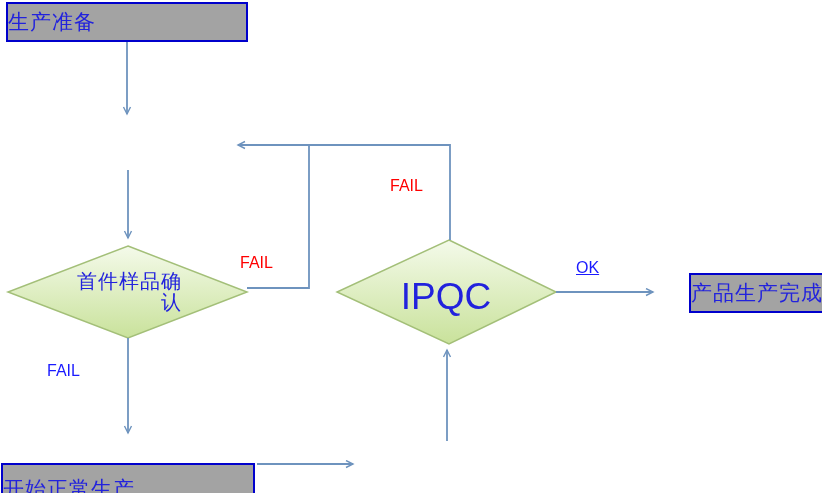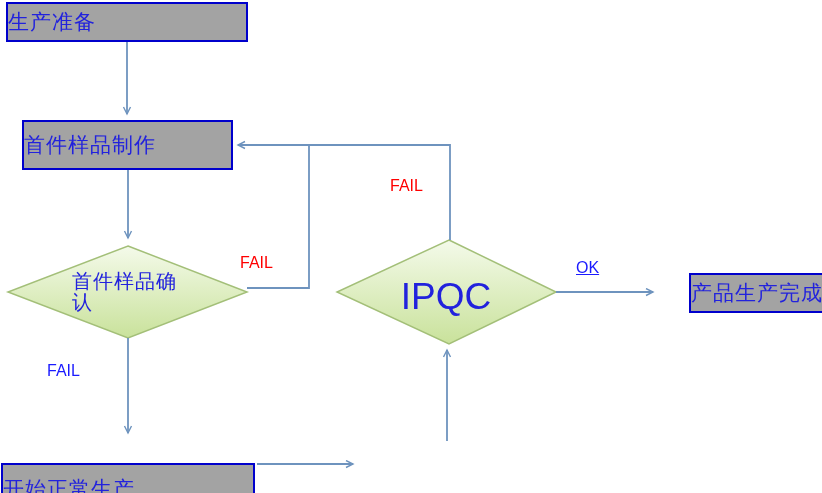--- a/index.html
+++ b/index.html
@@ -10,21 +10,21 @@
   .layer{position:absolute;left:0;top:0;}
   .box{
     position:absolute;box-sizing:border-box;
     border:2px solid var(--box-border,#0000cc);background:#a3a3a3;
     display:flex;align-items:center;
     color:var(--box-text,#2222dd);
     font-family:"Liberation Serif","DejaVu Serif",serif;
     font-size:21px;letter-spacing:1px;
   }
   .dtext{
-    position:absolute;color:var(--box-text,#2222dd);text-align:left;
+    position:absolute;color:var(--box-text,#2222dd);text-align:right;
     font-family:"Liberation Serif","DejaVu Serif",serif;
     font-size:20px;line-height:21px;letter-spacing:1px;
   }
   .ipqc-label{
     position:absolute;color:var(--box-text,#2222dd);text-align:center;
     font-family:Liberation Sans, sans-serif;font-size:37px;
   }
   .elabel{position:absolute;font-size:16px;font-family:"Liberation Sans",sans-serif;}
   .fail{color:var(--fail-color,#ff0000);}
   .blue{color:var(--label-blue,#1a1aff);}
@@ -59,23 +59,20 @@
       <polyline points="247,288 309,288 309,146"></polyline>
 
       <polyline points="450,240 450,145 238,145" marker-end="url(#arrow)"></polyline>
     </g>
   </svg>
 
   <div class="box" style="left:6px;top:2px;width:242px;height:40px;">
     <span>生产准备</span>
   </div>
 
-  <div class="box" style="left:22px;top:120px;width:211px;height:50px;">
-    <span>首件样品制作</span>
-  </div>
 
   <div class="box" style="left:1px;top:439px;width:254px;height:51px;margin-top:24px;">
     <span>开始正常生产</span>
   </div>
 
 
   <div class="box" style="left:661px;top:273px;width:159px;height:40px;margin-left:28px;">
     <span>产品生产完成</span>
   </div>
 

